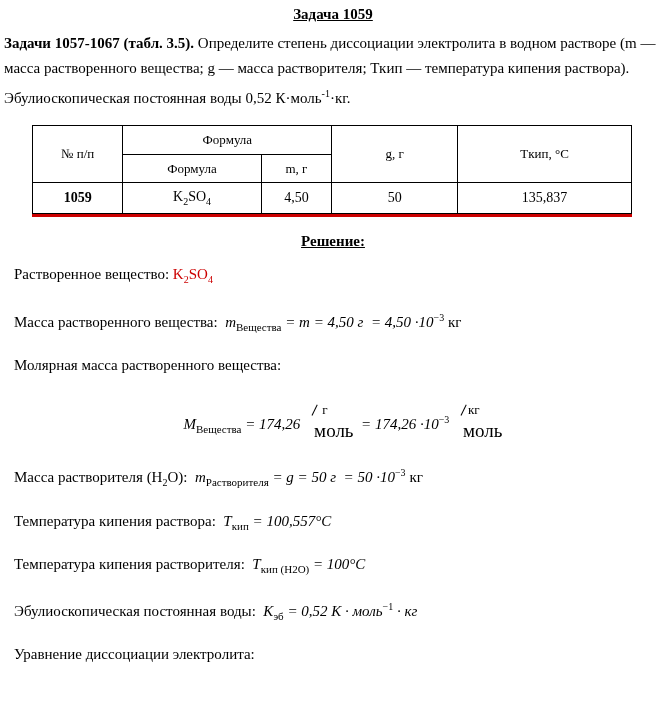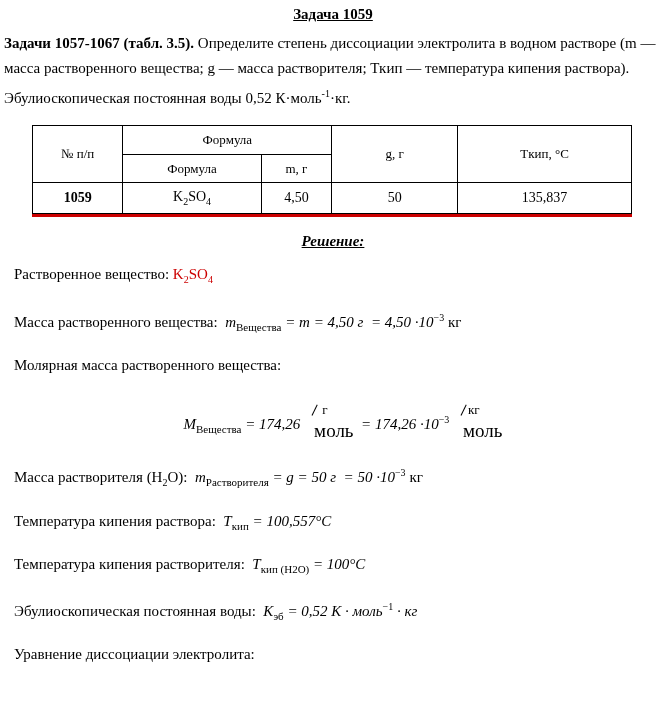--- a/index.html
+++ b/index.html
@@ -75,21 +75,20 @@
     height: 3px;
     background: #cc0000;
     margin: 0 0 0 32px;
   }
   .solution-head {
     text-align: center;
     font-weight: bold;
     font-size: 15px;
     text-decoration: underline;
     margin: 16px 0 14px 0;
-    font-style: italic;
   }
   .line {
     font-size: 15px;
     padding: 0 8px 0 14px;
     margin: 0 0 18px 0;
     line-height: 20px;
   }
   .red {
     color: #cc0000;
   }

